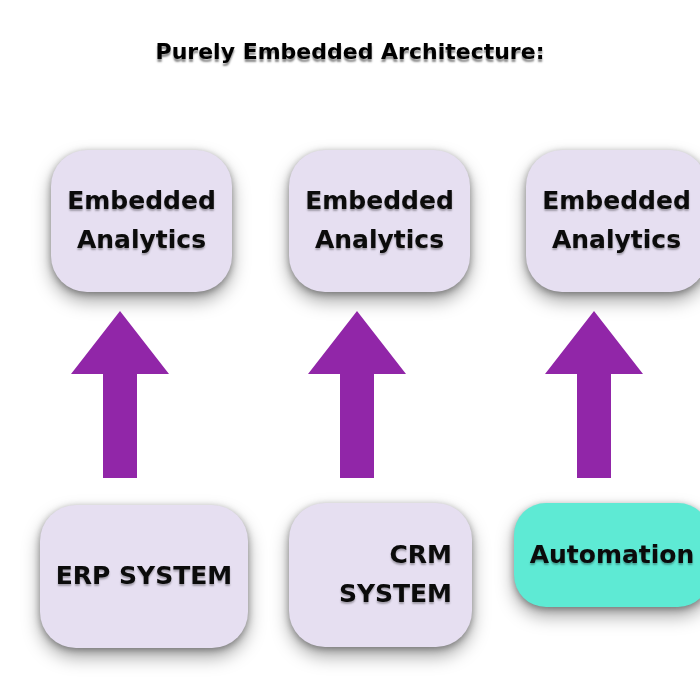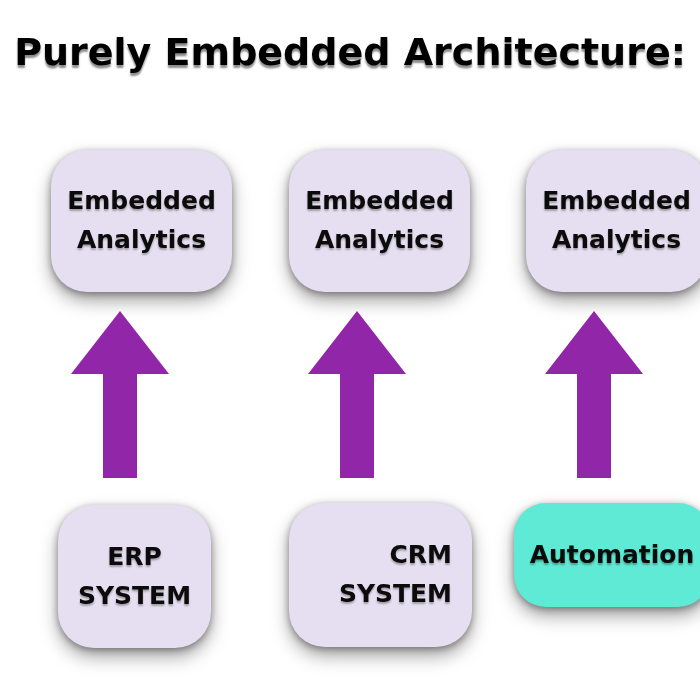--- a/index.html
+++ b/index.html
@@ -14,21 +14,21 @@
     background: #ffffff;
     overflow: hidden;
     font-family: "DejaVu Sans", "Liberation Sans", sans-serif;
   }
   .title {
     position: absolute;
     top: 27px;
     left: 0;
     width: 700px;
     text-align: center;
-    font-size: 38px;
+    font-size: 22px;
     font-weight: bold;
     line-height: 50px;
     color: #000000;
     text-shadow: 0 3px 2px rgba(0,0,0,0.45);
   }
   .node {
     position: absolute;
     background: #e6dff1;
     border-radius: 36px;
     box-shadow: 0 2px 7px rgba(0,0,0,0.35), 0 9px 18px rgba(0,0,0,0.35);
@@ -41,21 +41,21 @@
     line-height: 1.55;
     color: #0b0b0b;
     text-shadow: 0 2px 2px rgba(0,0,0,0.3);
     margin-left: 22px;
   }
   
   .top-1 { left: 29px;  top: 150px; width: 181px; height: 142px; padding: 0 14px; box-sizing: border-box; }
   .top-2 { left: 267px; top: 150px; width: 181px; height: 142px; padding: 0 14px; box-sizing: border-box; }
   .top-3 { left: 504px; top: 150px; width: 181px; height: 142px; padding: 0 14px; box-sizing: border-box; }
   
-  .bottom-1 { left: 36px;  top: 505px; width: 153px; height: 143px; padding: 0 4px; box-sizing: border-box; }
+  .bottom-1 { left: 18px;  top: 505px; width: 208px; height: 143px; padding: 0 4px; box-sizing: border-box; }
   .bottom-2 { left: 267px; top: 503px; width: 183px; height: 144px; padding: 0 20px; box-sizing: border-box; text-align: right; }
   .bottom-3 { left: 492px; top: 503px; width: 196px; height: 104px; border-radius: 32px; padding: 0 8px; box-sizing: border-box; }
   
   .arrow {
     position: absolute;
     top: 311px;
     width: 98px;
     height: 167px;
   }
   .arrow-1 { left: 71px; }

